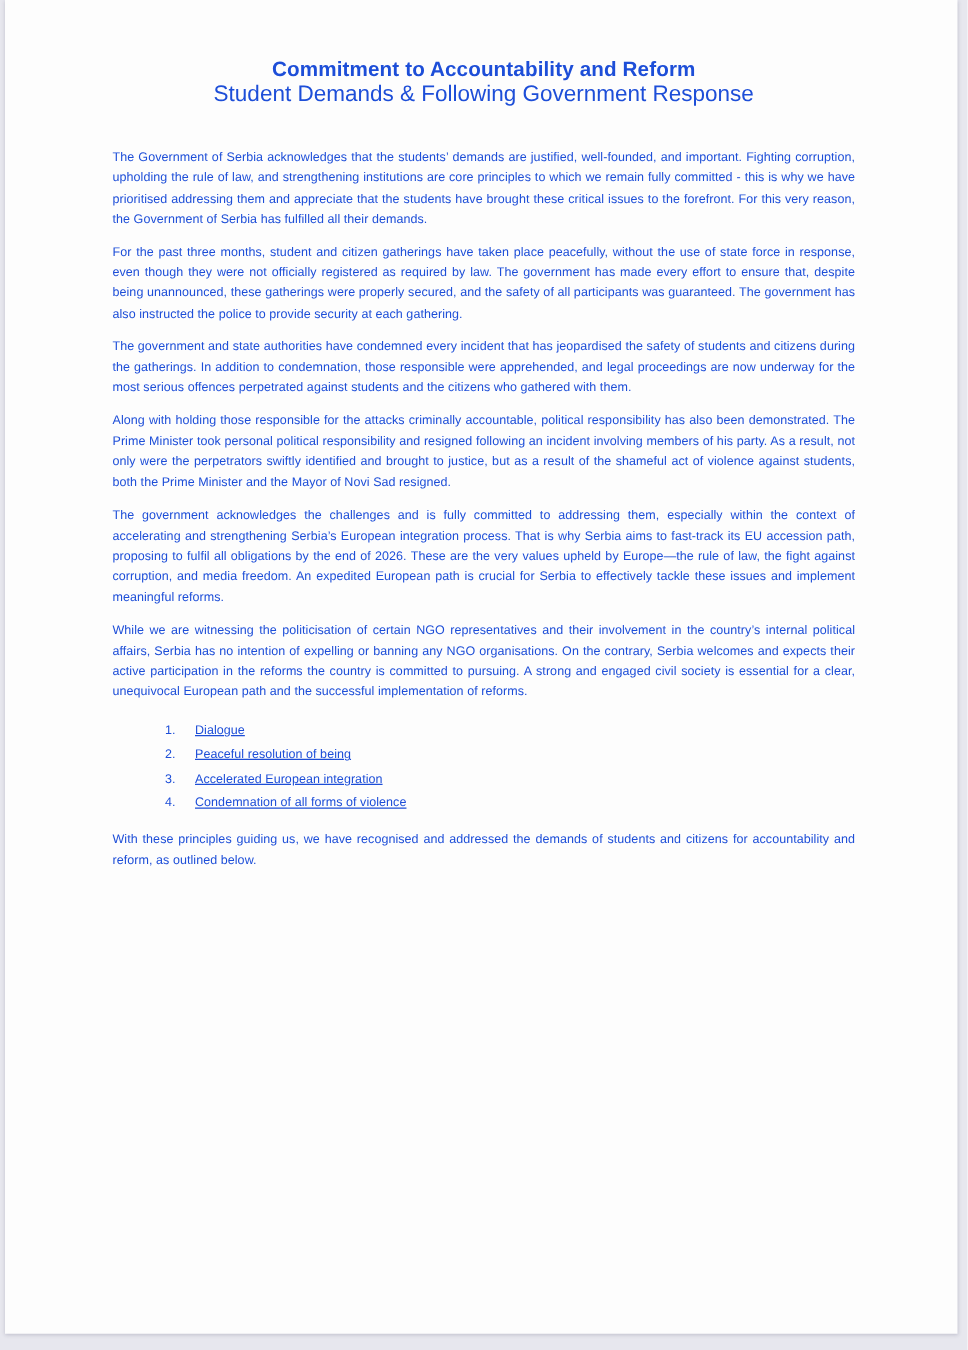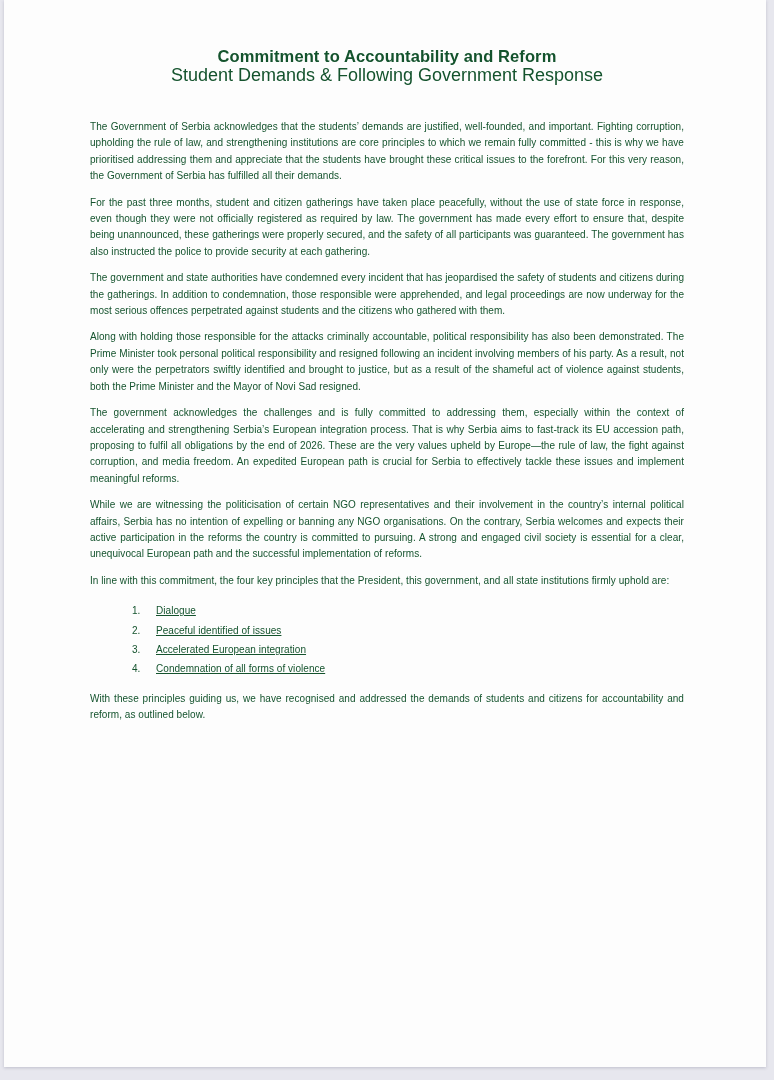--- a/index.html
+++ b/index.html
@@ -17,21 +17,21 @@
   .page {
     position: absolute;
     left: 4px;
     top: 0;
     width: 762px;
     height: 1067px;
     background: #fdfdfd;
     box-shadow: 0 1px 3px rgba(80,80,110,0.25);
     box-sizing: border-box;
     padding: 46px 82px 0 86px;
-    color: #14532d;
+    color: #1d4ed8;
   }
   .doc-title {
     font-size: 16.5px;
     font-weight: bold;
     text-align: center;
     line-height: 20px;
     margin: 0;
     letter-spacing: 0.1px;
   }
   .doc-subtitle {
@@ -84,28 +84,27 @@
     <p>For the past three months, student and citizen gatherings have taken place peacefully, without the use of state force in response, even though they were not officially registered as required by law. The government has made every effort to ensure that, despite being unannounced, these gatherings were properly secured, and the safety of all participants was guaranteed. The government has also instructed the police to provide security at each gathering.</p>
 
     <p>The government and state authorities have condemned every incident that has jeopardised the safety of students and citizens during the gatherings. In addition to condemnation, those responsible were apprehended, and legal proceedings are now underway for the most serious offences perpetrated against students and the citizens who gathered with them.</p>
 
     <p>Along with holding those responsible for the attacks criminally accountable, political responsibility has also been demonstrated. The Prime Minister took personal political responsibility and resigned following an incident involving members of his party. As a result, not only were the perpetrators swiftly identified and brought to justice, but as a result of the shameful act of violence against students, both the Prime Minister and the Mayor of Novi Sad resigned.</p>
 
     <p>The government acknowledges the challenges and is fully committed to addressing them, especially within the context of accelerating and strengthening Serbia’s European integration process. That is why Serbia aims to fast-track its EU accession path, proposing to fulfil all obligations by the end of 2026. These are the very values upheld by Europe—the rule of law, the fight against corruption, and media freedom. An expedited European path is crucial for Serbia to effectively tackle these issues and implement meaningful reforms.</p>
 
     <p>While we are witnessing the politicisation of certain NGO representatives and their involvement in the country’s internal political affairs, Serbia has no intention of expelling or banning any NGO organisations. On the contrary, Serbia welcomes and expects their active participation in the reforms the country is committed to pursuing. A strong and engaged civil society is essential for a clear, unequivocal European path and the successful implementation of reforms.</p>
 
-    <p>In line with this commitment, the four key principles that the President, this government, and all state institutions firmly uphold are:</p>
 
     <ol class="principles-list">
       <li>
         <span class="num">1.</span><span>Dialogue</span>
       </li>
       <li>
-        <span class="num">2.</span><span>Peaceful identified of issues</span>
+        <span class="num">2.</span><span>Peaceful resolution of being</span>
       </li>
       <li>
         <span class="num">3.</span><span>Accelerated European integration</span>
       </li>
       <li>
         <span class="num">4.</span><span>Condemnation of all forms of violence</span>
       </li>
     </ol>
 
     <p class="closing">With these principles guiding us, we have recognised and addressed the demands of students and citizens for accountability and reform, as outlined below.</p>

